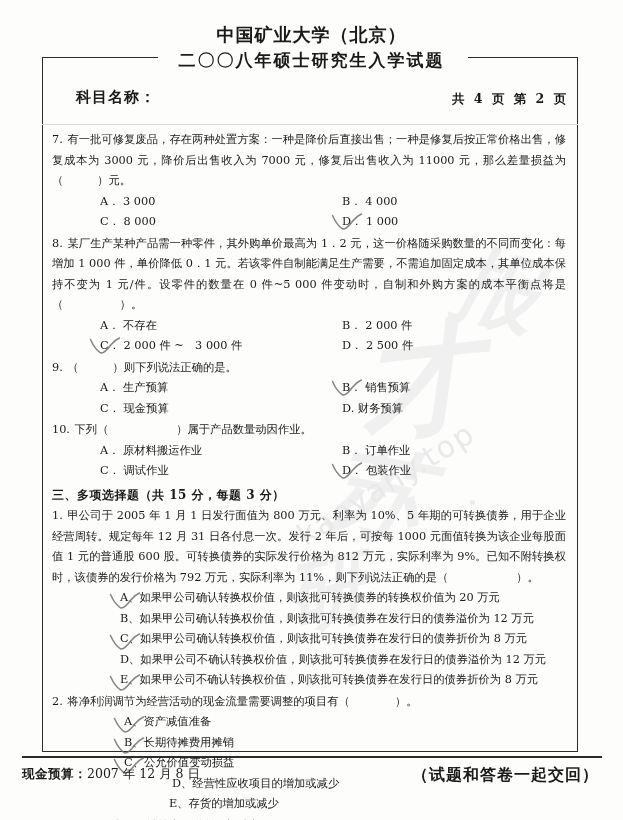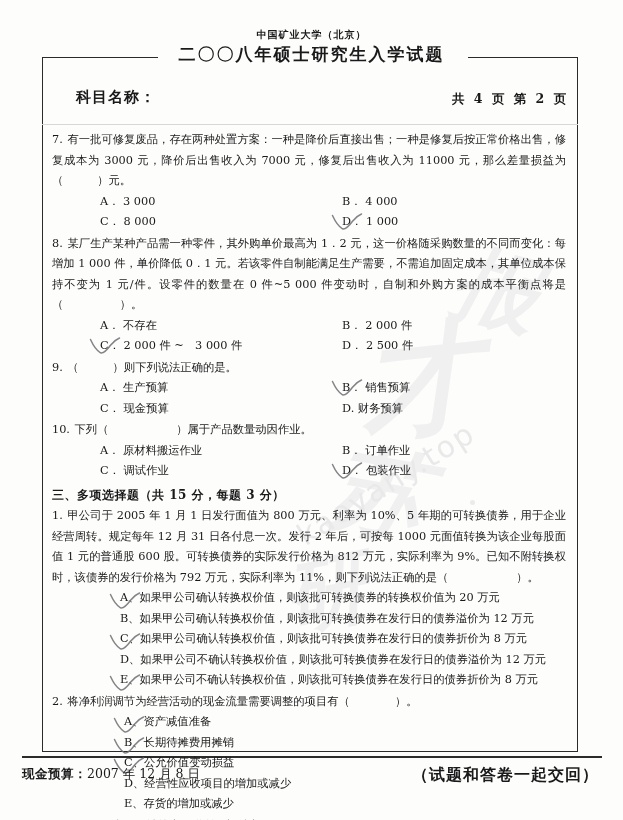--- a/index.html
+++ b/index.html
@@ -65,31 +65,31 @@
   }
 
   
   #title-block {
     position: absolute;
     left: 0; right: 0; top: 26px;
     text-align: center;
     z-index: 5;
   }
   #univ-name {
-    font-size: 10px;
+    font-size: 18px;
     font-weight: bold;
     letter-spacing: 1px;
     line-height: 17px;
   }
   #exam-title {
     font-size: 17px;
     font-weight: bold;
     letter-spacing: 2px;
     line-height: 22px;
-    margin-top: 0;
+    margin-top: 6px;
   }
 
   
   #paper-frame {
     position: absolute;
     left: 42px;
     top: 57px;
     width: 536px;
     height: 695px;
     border: 1.6px solid #2b2b2b;
@@ -362,22 +362,22 @@
         <div class="opt-line narrow"><span style="position: relative;">B、长期待摊费用摊销<span class="hw-check" style="left: -11px; top: 1px;">
               <svg width="34" height="19" viewBox="0 0 34 19">
                 <path d="M1.5 2.5 C4 8, 7.5 13.5, 11.5 15.8 C14.5 16.6, 18 13, 21.5 8.2 C24.5 4.6, 27.5 2.2, 30.5 1"></path>
               </svg>
             </span></span></div>
         <div class="opt-line narrow"><span style="position: relative;">C、公允价值变动损益<span class="hw-check" style="left: -11px; top: 1px;">
               <svg width="34" height="19" viewBox="0 0 34 19">
                 <path d="M1.5 2.5 C4 8, 7.5 13.5, 11.5 15.8 C14.5 16.6, 18 13, 21.5 8.2 C24.5 4.6, 27.5 2.2, 30.5 1"></path>
               </svg>
             </span></span></div>
-        <div class="opt-line narrow"><span style="position: relative;">D、经营性应收项目的增加或减少</span></div>
-        <div class="opt-line narrow"><span style="position: relative;">E、存货的增加或减少</span></div>
+        <div class="opt-line narrow"><span style="position: relative; margin-left: 48px;">D、经营性应收项目的增加或减少</span></div>
+        <div class="opt-line narrow"><span style="position: relative; margin-left: 45px;">E、存货的增加或减少</span></div>
       </div>
       <div class="q-block">
         <div class="q-stem"><span class="qnum">3.</span><span> 下列各项中，在计算应纳税所得额时应予调整的有（　　）。</span></div>
       </div>
     </div>
 
   <div id="closing-note">（试题和答卷一起交回）</div>
 
   <div id="bottom-rule"></div>
   <div id="footer">

